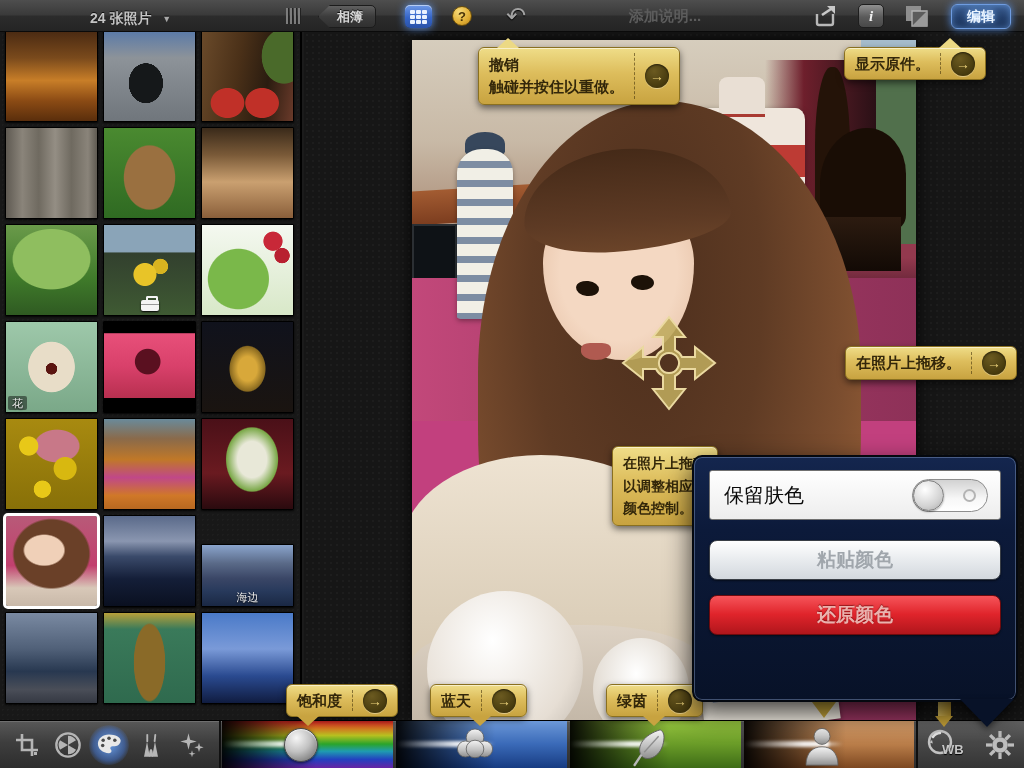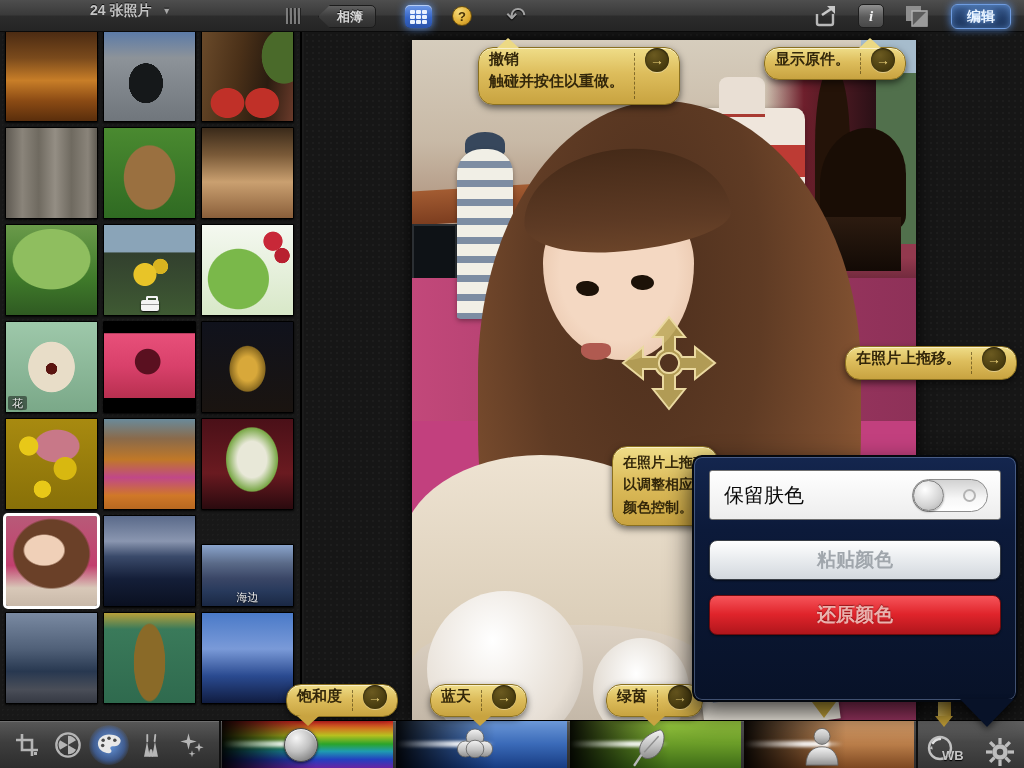--- a/index.html
+++ b/index.html
@@ -4,21 +4,21 @@
 <style>
   * { margin:0; padding:0; box-sizing:border-box; }
   html,body { width:1024px; height:768px; background:#000; overflow:hidden;
     font-family:"Liberation Sans","DejaVu Sans",sans-serif; }
   .screen { position:relative; width:1024px; height:768px; background:#1b1b1b; overflow:hidden; }
 
   
   .topbar { position:absolute; left:0; top:0; width:1024px; height:32px;
     background:linear-gradient(180deg,#4e4e4e 0%,#3a3a3a 48%,#2c2c2c 52%,#242424 100%);
     border-bottom:1px solid #0a0a0a; z-index:60; }
-  .photo-count { position:absolute; left:90px; top:0; height:32px; line-height:20px;
+  .photo-count { position:absolute; left:90px; top:0; height:32px; line-height:37px;
     color:#c4c4c4; font-size:14px; font-weight:bold; text-shadow:0 -1px 0 #111; cursor:pointer; }
   .photo-count .caret { font-size:9px; color:#a8a8a8; margin-left:7px; vertical-align:1px; }
   .grip { position:absolute; left:286px; top:8px; height:16px; display:flex; gap:2px; }
   .grip i { width:2px; height:16px; background:#7c7c7c; box-shadow:1px 0 0 #222; }
   .back-btn { position:absolute; left:318px; top:5px; height:23px; padding:0 12px 0 18px;
     line-height:22px; color:#d6d6d6; font-size:13px; font-weight:bold; text-shadow:0 -1px 0 #111;
     background:linear-gradient(180deg,#606060,#3c3c3c 50%,#303030);
     border:1px solid #1c1c1c; border-radius:5px;
     clip-path:polygon(12px 0,100% 0,100% 100%,12px 100%,0 50%); cursor:pointer; }
   .grid-btn { position:absolute; left:405px; top:5px; width:27px; height:23px; border-radius:5px;
@@ -132,38 +132,38 @@
     border-radius:50%; }
   .ph-cup { left:36%; top:88%; width:19%; height:15%;
     background:radial-gradient(ellipse at 45% 35%,#fff,#ddd5ca 70%,#aaa298); border-radius:50%; }
   .ph-prints { left:57%; top:86%; width:27%; height:15%; background:#f1ece2;
     transform:rotate(-7deg); box-shadow:0 2px 5px rgba(0,0,0,.4); }
   .ph-prints:before { content:""; position:absolute; left:8%; top:14%; width:84%; height:56%;
     background:linear-gradient(90deg,#7f9ac8,#c8b078 55%,#8aa468); }
   .move-icon { position:absolute; left:41.5%; top:40.5%; width:96px; height:96px; z-index:8; }
 
   
-  .tip { position:absolute; z-index:40; display:flex; align-items:flex-start;
+  .tip { position:absolute; z-index:40; display:flex; align-items:center;
     background:linear-gradient(180deg,#efdd88 0%,#ddbd5c 45%,#c8a340 100%);
-    border:1px solid #8a7020; border-radius:15px;
+    border:1px solid #8a7020; border-radius:6px;
     box-shadow:0 3px 7px rgba(0,0,0,.55), inset 0 1px 0 rgba(255,255,255,.55);
     color:#33270a; font-weight:bold; padding:0 10px; }
   .tip .tiptext { font-size:15px; line-height:1.45; white-space:nowrap; }
   .tipdash { align-self:stretch; margin:5px 10px; border-left:1px dashed rgba(70,54,12,.6); }
   .tiparrow { flex:0 0 auto; width:24px; height:24px; border-radius:50%;
     background:radial-gradient(circle at 38% 30%,#6b5a20,#463a0e 70%);
     color:#ecd27a; font-size:14px; font-weight:bold; text-align:center; line-height:24px;
     cursor:pointer; box-shadow:inset 0 1px 2px rgba(0,0,0,.6), 0 1px 0 rgba(255,255,255,.35); }
   .tail-up, .tail-down { position:absolute; width:0; height:0;
     border-left:11px solid transparent; border-right:11px solid transparent; }
   .tail-up { top:-10px; border-bottom:10px solid #ecd984; }
   .tail-down { bottom:-10px; border-top:10px solid #c8a340; }
   .tip-undo { left:478px; top:47px; height:58px; }
   .tip-undo .tail-up { left:18px; }
-  .tip-original { left:764px; top:47px; height:33px; }
+  .tip-original { left:844px; top:47px; height:33px; }
   .tip-original .tail-up { left:94px; }
   .tip-morehelp { left:845px; top:346px; height:34px; }
   .tip-draghint { left:612px; top:446px; height:80px; padding:4px 10px; }
   .tip-draghint .tiptext { font-size:14px; line-height:1.6; white-space:pre-line; }
   .tip-sat { left:286px; top:684px; height:33px; }
   .tip-sat .tail-down { left:10px; }
   .tip-sky { left:430px; top:684px; height:33px; }
   .tip-sky .tail-down { left:38px; }
   .tip-green { left:606px; top:684px; height:33px; }
   .tip-green .tail-down { left:36px; }
@@ -240,21 +240,21 @@
   .sl-skin { left:744px; width:170px;
     background:linear-gradient(90deg,rgba(0,0,0,.95) 0%,rgba(0,0,0,.4) 34%,rgba(0,0,0,0) 60%),
       linear-gradient(180deg,#d39c6a 0%,#b87c48 50%,#7a451f 100%); }
   .knob-circle { position:absolute; left:46%; top:7px; width:34px; height:34px;
     margin-left:-17px; border-radius:50%;
     background:radial-gradient(circle at 36% 28%,#f6f6f6,#c2c2c2 45%,#838383 80%,#6e6e6e);
     border:1px solid #4a4a4a; box-shadow:0 1px 3px rgba(0,0,0,.6), inset 0 1px 1px rgba(255,255,255,.7); }
   .knob-svg { position:absolute; left:46%; top:4px; margin-left:-24px; }
   .wb-section { position:absolute; left:916px; top:0; width:108px; height:48px;
     background:linear-gradient(180deg,#646464 0%,#474747 45%,#343434 100%);
-    border-left:2px solid #0e0e0e; display:flex; align-items:flex-end;
+    border-left:2px solid #0e0e0e; display:flex; align-items:center;
     justify-content:space-around; }
   .wb-btn { position:relative; width:44px; height:36px; cursor:pointer; color:#c2c2c2; }
   .wb-btn .wb-txt { position:absolute; left:17px; top:15px; font-size:13px; font-weight:bold;
     color:#c6c6c6; text-shadow:0 1px 1px #000; letter-spacing:0; }
   .gear-btn { width:34px; height:34px; cursor:pointer; display:flex; align-items:center;
     justify-content:center; }
 </style>
 </head>
 <body>
 
@@ -280,20 +280,21 @@
         <i></i>
         <i></i>
         <i></i>
         <i></i>
         <i></i>
         <i></i>
         <i></i>
     </div>
     <div class="help-btn">?</div>
     <div class="undo-btn">↶</div>
+    <div class="caption">添加说明...</div>
     <div class="icon-btn share-btn">
       <svg width="28" height="24" viewBox="0 0 28 24">
         <path d="M5 10v9a2 2 0 0 0 2 2h12a2 2 0 0 0 2-2v-9" fill="none" stroke="#b8b8b8" stroke-width="2.4"></path>
         <path d="M10 11 L22 3" stroke="#c8c8c8" stroke-width="2.6" fill="none"></path>
         <path d="M15 2 h8 v8 z" fill="#c8c8c8"></path>
       </svg>
     </div>
     <div class="icon-btn info-btn">i</div>
     <div class="icon-btn compare-btn">
       <svg width="28" height="24" viewBox="0 0 28 24">

